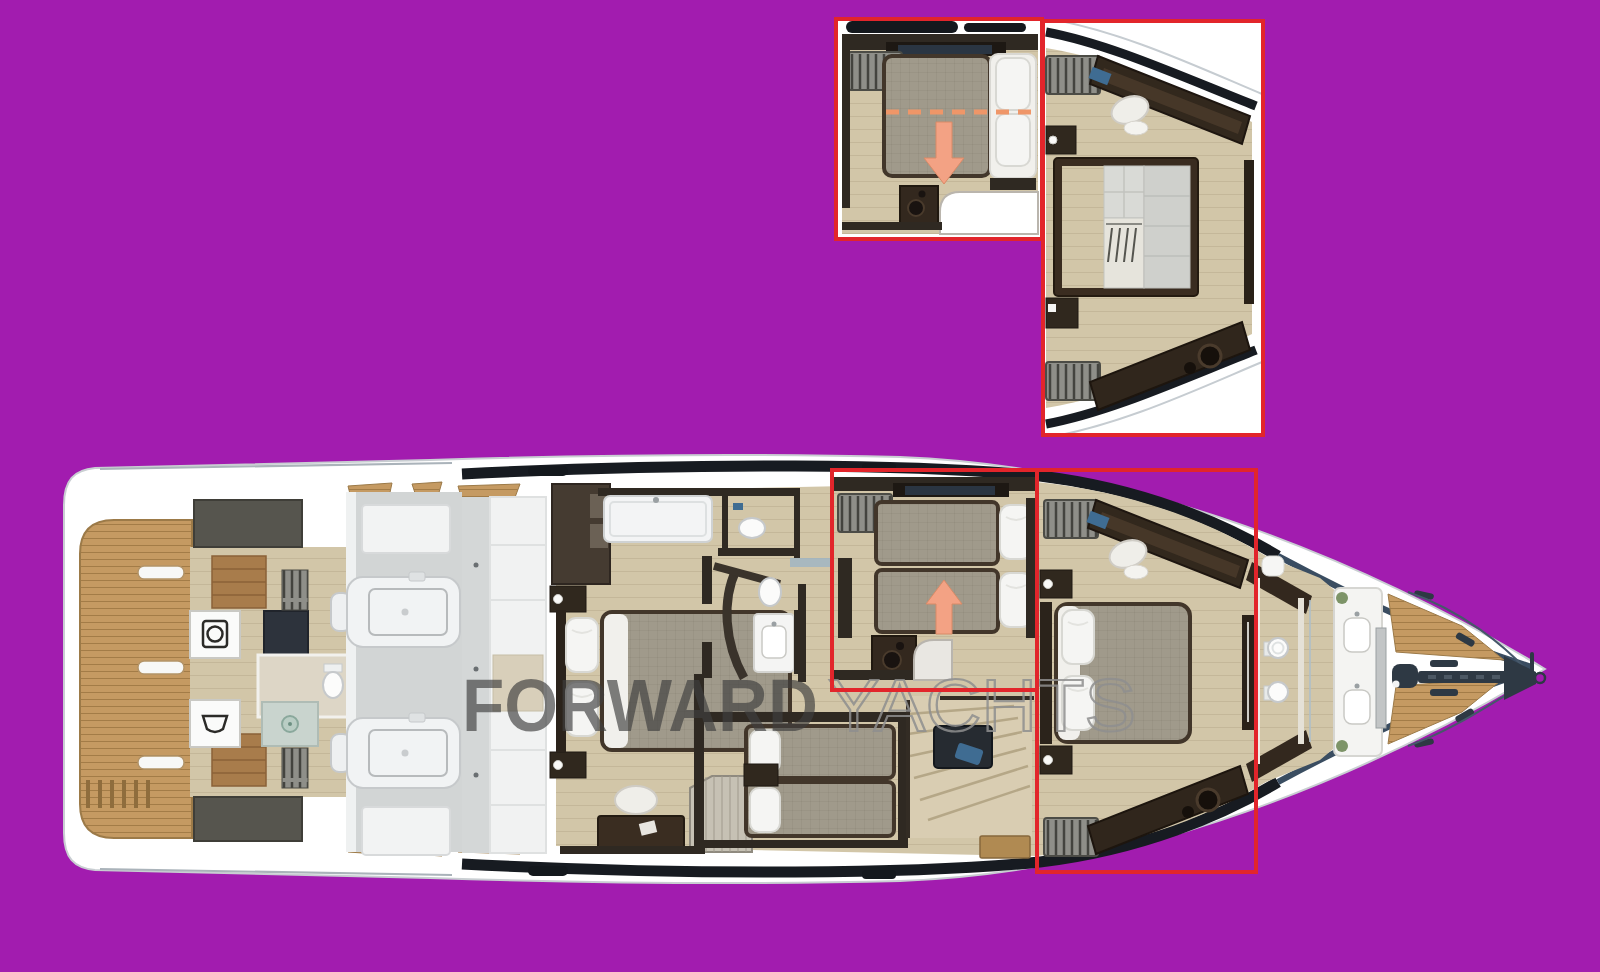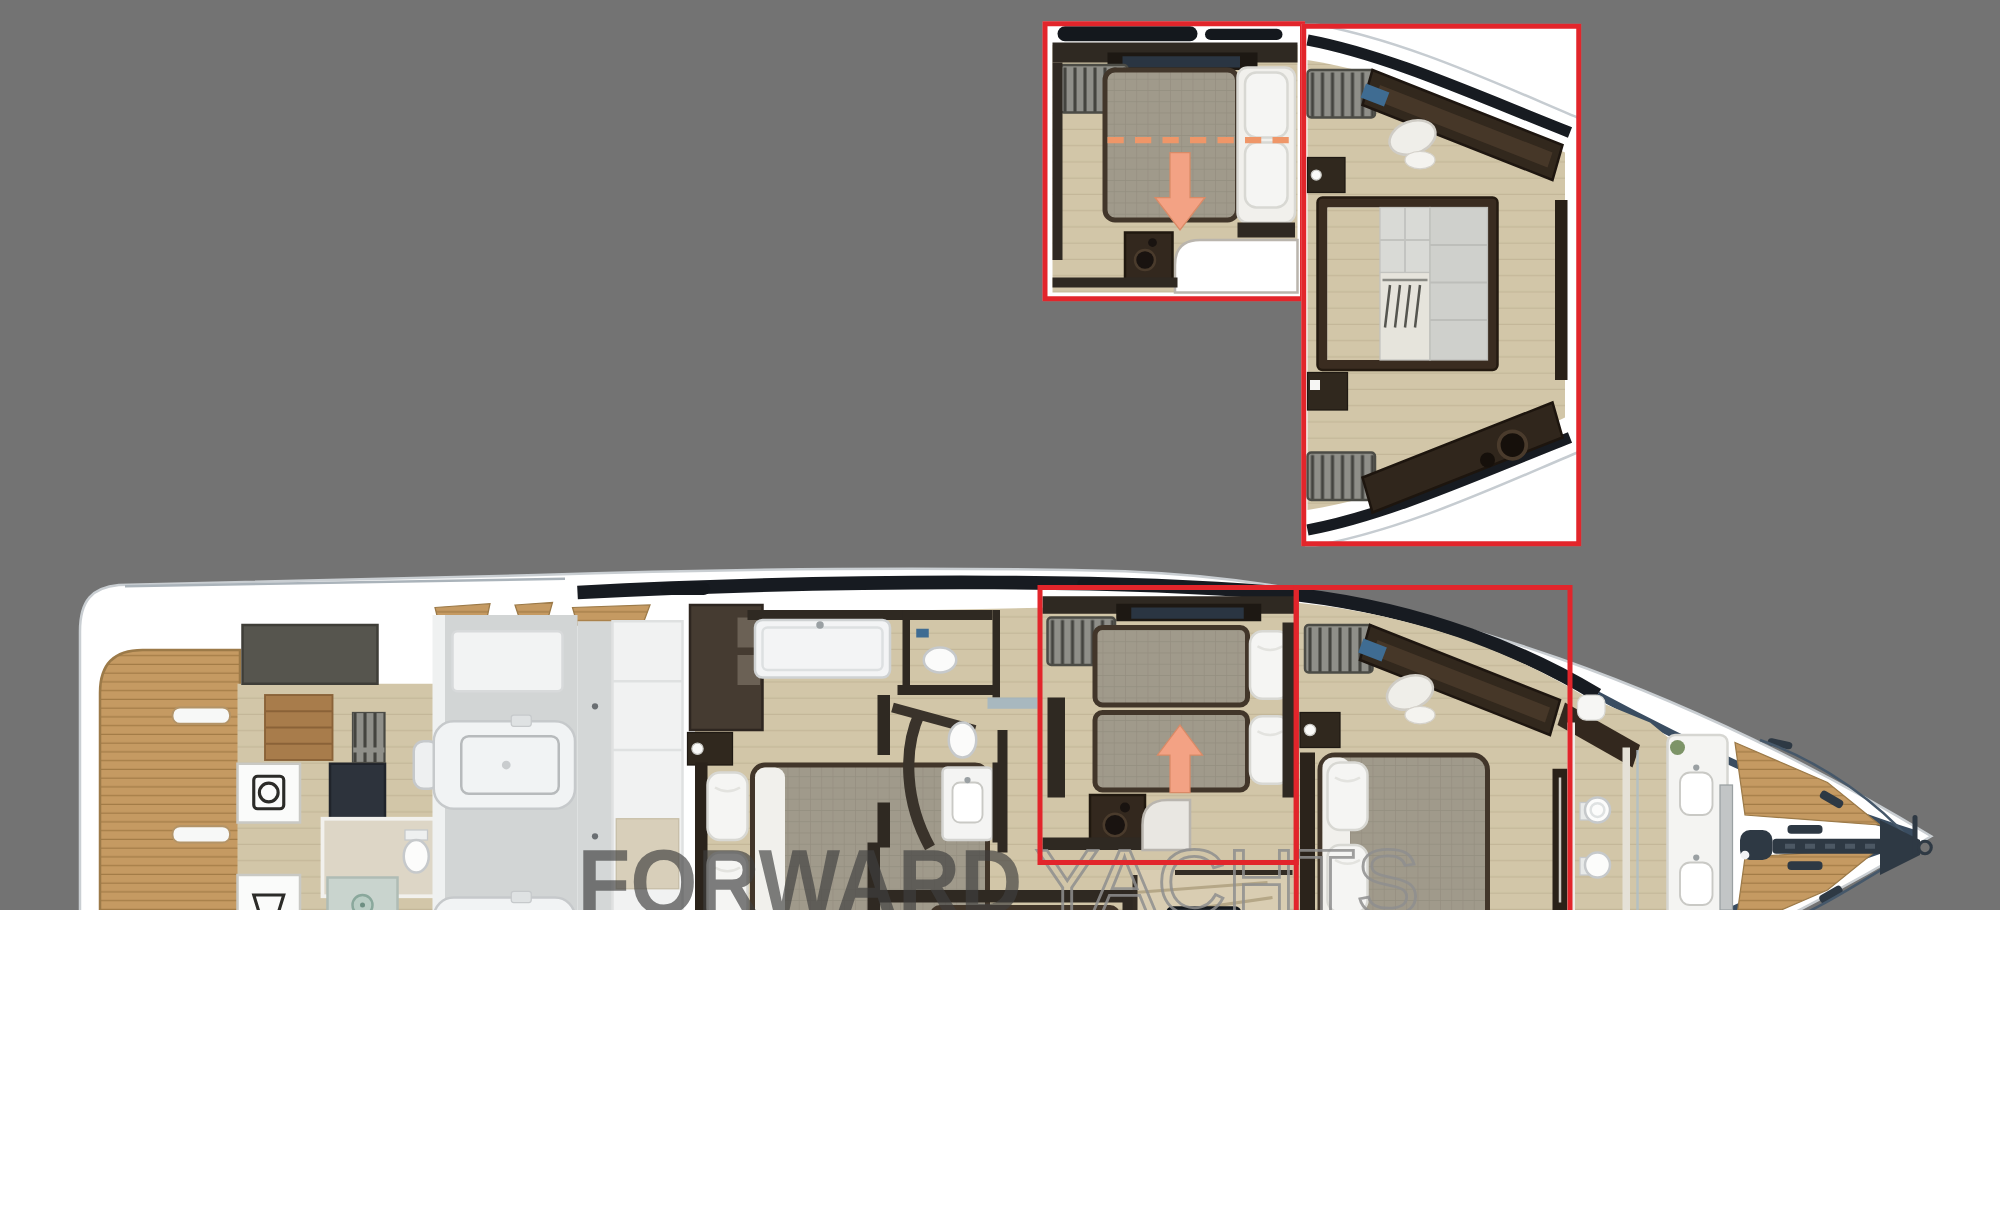--- a/index.html
+++ b/index.html
@@ -1,16 +1,16 @@
 <!DOCTYPE html>
 <html style="--c-highlight_red: #e2252b; --c-arrow_salmon: #f3a284; --c-arrow_edge: #d98a66; --c-dash_orange: #ef9668; --c-teak: #c59a62; --c-teak_line: #a37c47; --c-floor: #d2c6a8; --c-floor_line: #bfb294; --c-dark_wood: #33281e; --c-wall_dark: #2f2922; --c-navy_glazing: #171b21; --c-sheer_blue: #3a4d61; --c-gray_deck: #d2d5d5; --c-mattress: #a09a8b; --c-mattress_border: #42362a; --c-pillow: #f5f5f3; --c-bench_gray: #8f8f89; --c-bench_slat: #44443f; --c-watermark_dark: #3f3f3f; --c-watermark_light: #8f8f8f; --c-marble: #c9d4ce; --c-plant_green: #7d9468; --c-screen_blue: #3f6c92;"><head>
 <meta charset="utf-8">
 <style>
   html,body{margin:0;padding:0;background:#ffffff;}
-  .canvas{position:relative;width:1600px;height:728px;background:#737373;overflow:hidden;
+  .canvas{position:relative;width:1600px;height:972px;background:#a21caf;overflow:hidden;
           font-family:"Liberation Sans", sans-serif;}
   svg{display:block}
   .red-box{fill:none;stroke:var(--c-highlight_red);stroke-width:4px;}
   .arrow{fill:var(--c-arrow_salmon);stroke:var(--c-arrow_edge);stroke-width:1px;}
   .dash-line{stroke:var(--c-dash_orange);stroke-width:5px;fill:none;}
   .wall{fill:var(--c-wall_dark);}
   .darkwood{fill:var(--c-dark_wood);}
   .wm-bold{font-family:"Liberation Sans",sans-serif;font-weight:bold;
            fill:var(--c-watermark_dark);opacity:.66;}
   .wm-thin{font-family:"Liberation Sans",sans-serif;font-weight:normal;

